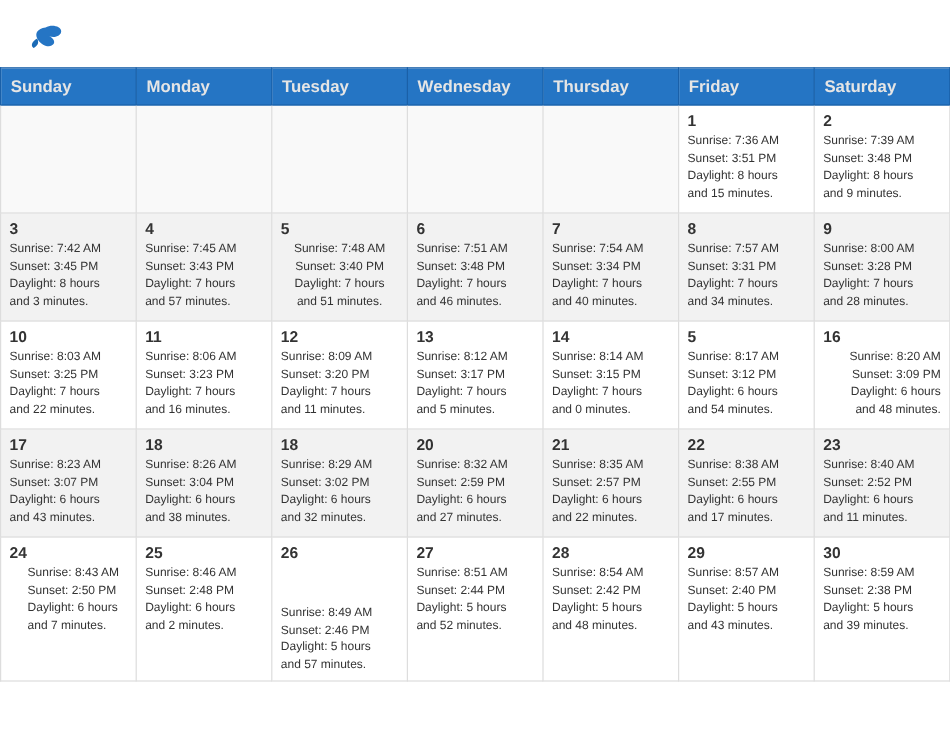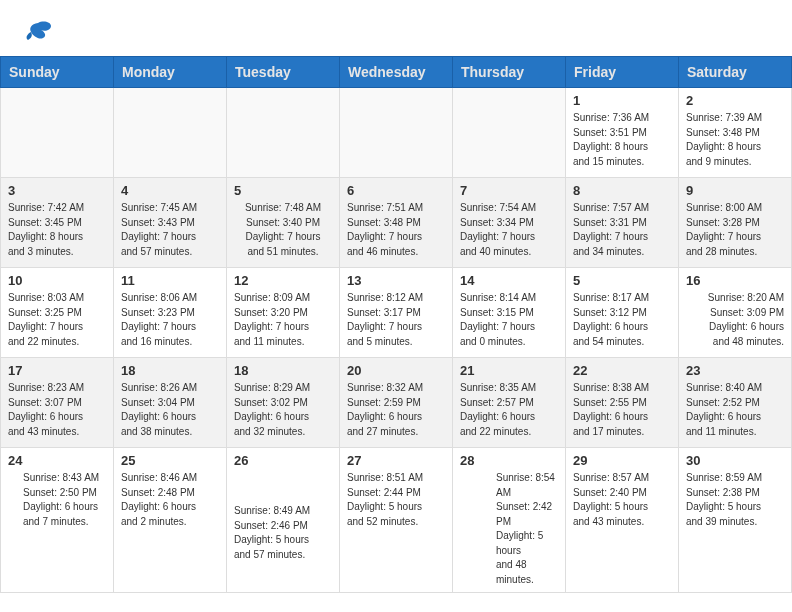--- a/index.html
+++ b/index.html
@@ -325,21 +325,21 @@
         </td>
         <td>
           <div class="day-number">27</div>
           <div class="day-info" style="white-space: pre-line;">Sunrise: 8:51 AM
 Sunset: 2:44 PM
 Daylight: 5 hours
 and 52 minutes.</div>
         </td>
         <td>
           <div class="day-number">28</div>
-          <div class="day-info" style="white-space: pre-line; margin-left: 36px;">Sunrise: 8:54 AM
+          <div class="day-info" style="white-space: pre-line;">Sunrise: 8:54 AM
 Sunset: 2:42 PM
 Daylight: 5 hours
 and 48 minutes.</div>
         </td>
         <td>
           <div class="day-number">29</div>
           <div class="day-info" style="white-space: pre-line;">Sunrise: 8:57 AM
 Sunset: 2:40 PM
 Daylight: 5 hours
 and 43 minutes.</div>

